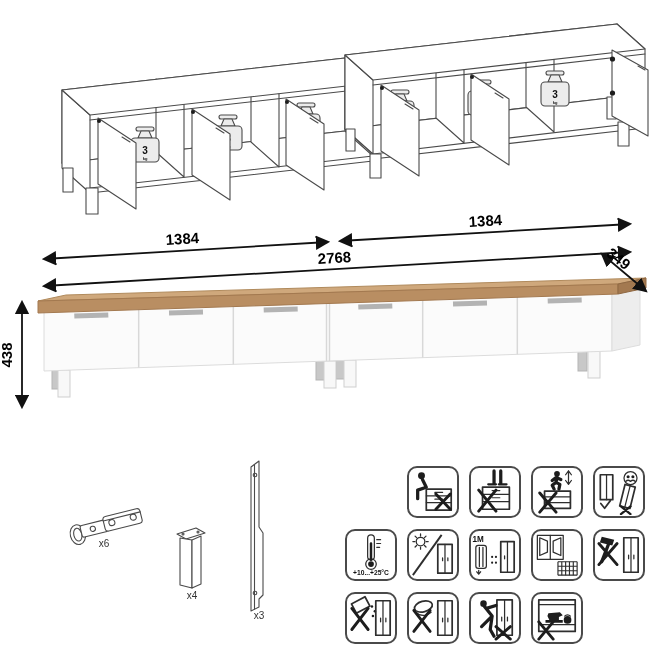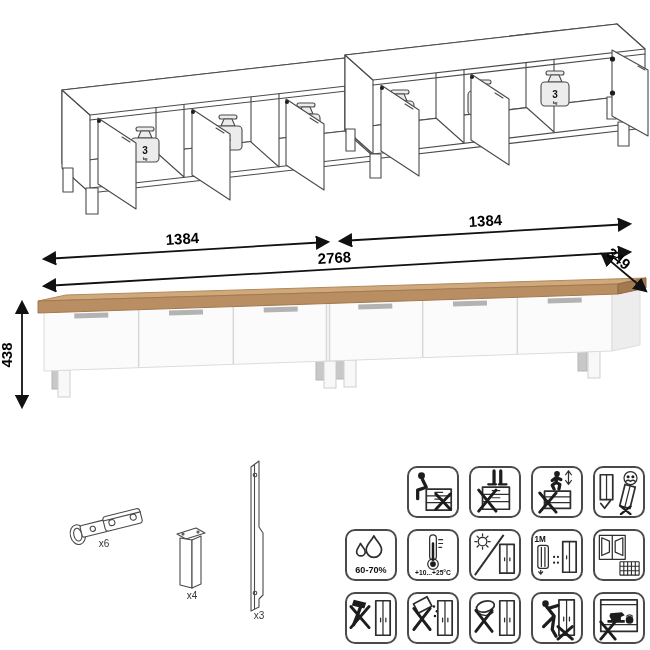--- a/index.html
+++ b/index.html
@@ -251,27 +251,20 @@
       <circle class="f" cx="38.5" cy="8" r="1.6"></circle>
       <path class="s2" d="M31,13 q2.5,-2.5 5,0 M36,13 q2.5,-2.5 5,0"></path>
       <g transform="rotate(14 32 30)">
         <rect class="s" x="27" y="17" width="11" height="23"></rect>
         <path class="s2" d="M32.5,17 V40"></path>
       </g>
       <path class="x2" d="M26,39 L36,47 M36,39 L26,47"></path>
     </svg>
   </div>
 
-  <div class="icell">
-    <svg width="46" height="46" viewBox="0 0 48 48">
-      <path class="s" d="M27,4 C24,10 19,13 19,18.5 a8,8 0 0 0 16,0 C35,13 30,10 27,4 Z"></path>
-      <path class="s" d="M13,12 C11.5,15.5 9,17.5 9,20.5 a4.5,4.5 0 0 0 9,0 C18,17.5 14.8,15.5 13,12 Z"></path>
-      <text class="it" x="24" y="43" font-size="9.5">60-70%</text>
-    </svg>
-  </div>
 
   <div class="icell">
     <svg width="46" height="46" viewBox="0 0 48 48">
       <rect class="s2" x="20.5" y="3" width="7" height="26" rx="3.5"></rect>
       <circle class="s2" cx="24" cy="33.5" r="5.5"></circle>
       <path d="M24,12 V29" stroke="#1d1d1d" stroke-width="2.6" stroke-linecap="round" fill="none"></path>
       <circle class="f" cx="24" cy="33.5" r="3"></circle>
       <path class="s2" d="M30,8 h4 M30,12 h4 M30,16 h3"></path>
       <text class="it" x="24" y="45" font-size="7">+10...+25°C</text>
     </svg>

